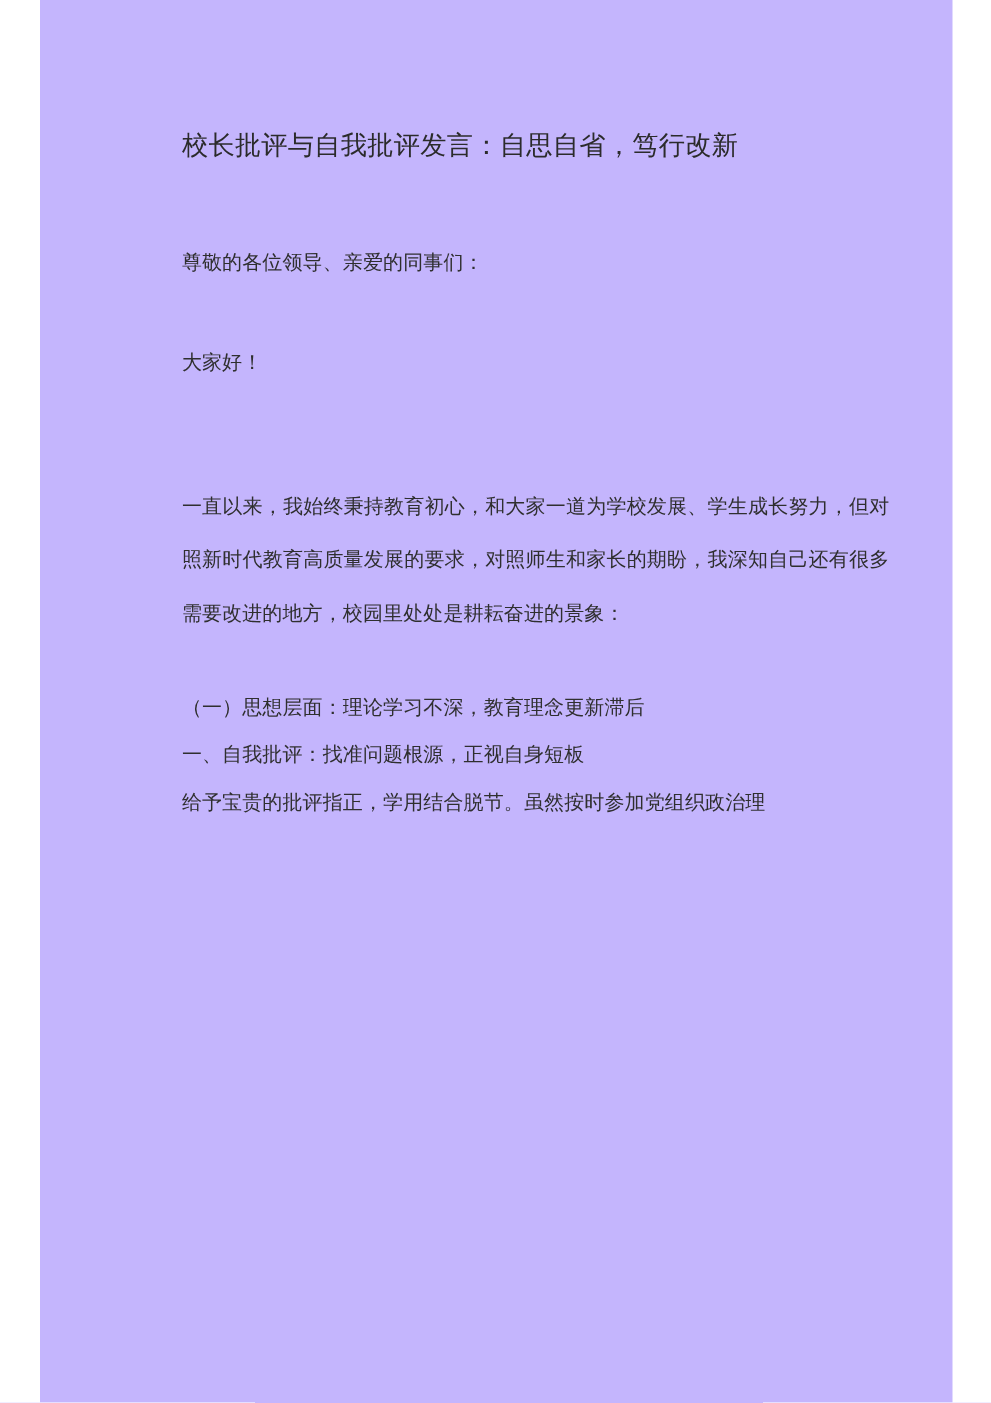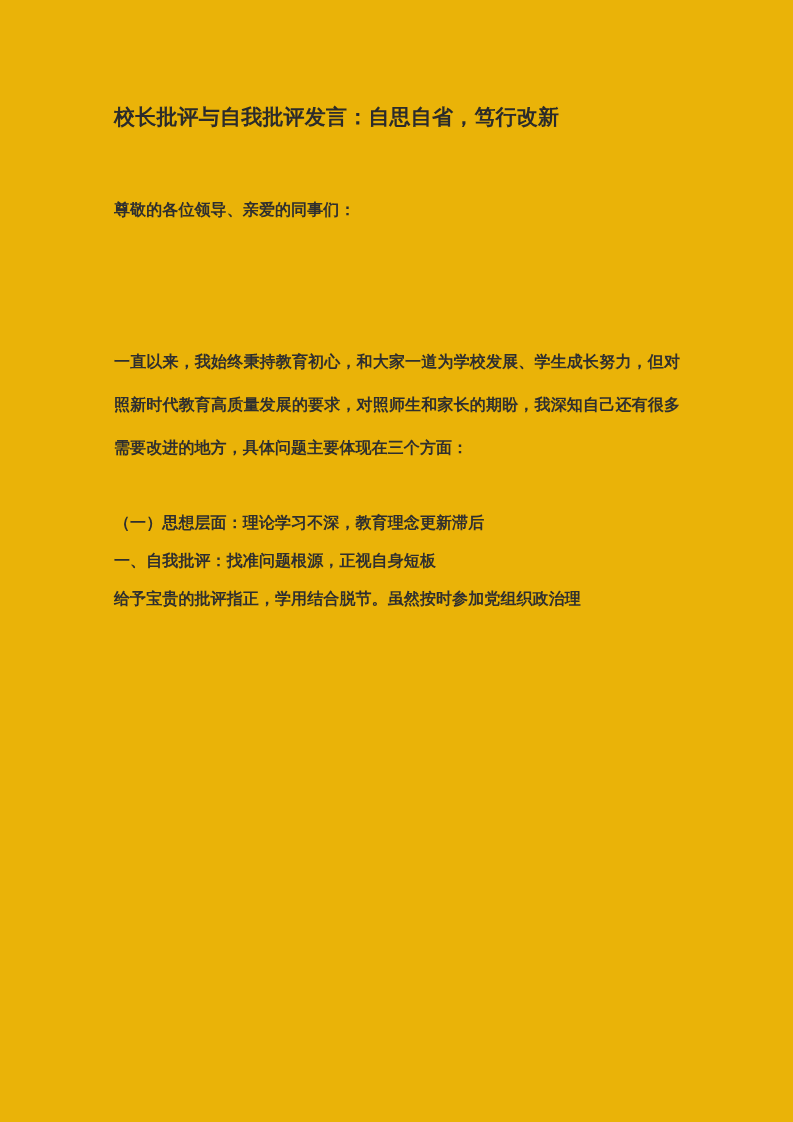--- a/index.html
+++ b/index.html
@@ -4,28 +4,27 @@
 <title>校长批评与自我批评发言</title>
 <style>
   html, body {
     margin: 0;
     padding: 0;
     background: #ffffff;
   }
 
   .page {
     position: relative;
-    width: 793px;
+    width: 730px;
     height: 1122px;
     margin: 0 auto;
-    background: #eab308;
+    background: #c4b5fd;
     overflow: hidden;
     font-family: "DejaVu Serif", "Liberation Serif", serif;
     color: #2a2a2a;
-    font-weight: bold;
     -webkit-font-smoothing: antialiased;
   }
 
   .doc-body {
     position: absolute;
     left: 114px;
     top: 95px;
     width: 566px;
   }
 
@@ -76,27 +75,28 @@
   <div class="doc-body">
 
     <div class="title">校长批评与自我批评发言：自思自省，笃行改新</div>
 
     <div class="gap-lg"></div>
 
     <div class="line">尊敬的各位领导、亲爱的同事们：</div>
 
     <div class="gap-md"></div>
 
+    <div class="line">大家好！</div>
 
     <div class="gap-md"></div>
 
 
     <div class="gap-para"></div>
 
-    <p class="para">一直以来，我始终秉持教育初心，和大家一道为学校发展、学生成长努力，但对照新时代教育高质量发展的要求，对照师生和家长的期盼，我深知自己还有很多需要改进的地方，具体问题主要体现在三个方面：</p>
+    <p class="para">一直以来，我始终秉持教育初心，和大家一道为学校发展、学生成长努力，但对照新时代教育高质量发展的要求，对照师生和家长的期盼，我深知自己还有很多需要改进的地方，校园里处处是耕耘奋进的景象：</p>
 
     <div class="gap-para"></div>
 
     <div class="heading-block">
       <div class="line sub">（一）思想层面：理论学习不深，教育理念更新滞后</div>
 
       <div class="line">一、自我批评：找准问题根源，正视自身短板</div>
 
       <div class="line">给予宝贵的批评指正，学用结合脱节。虽然按时参加党组织政治理</div>
     </div>

